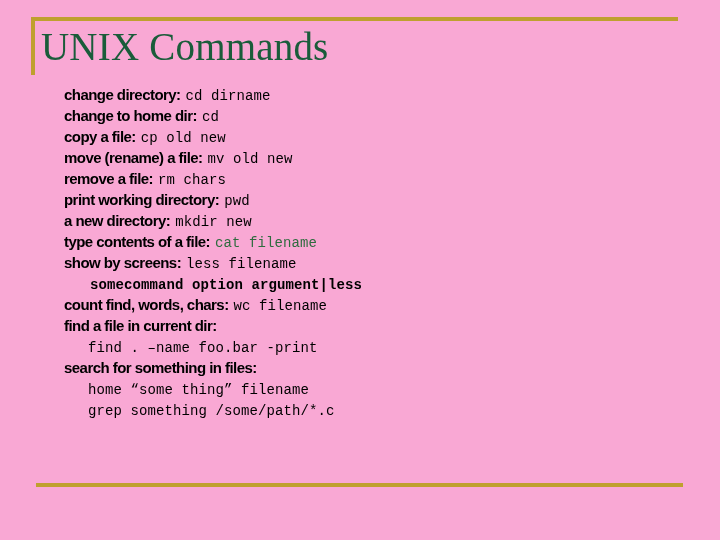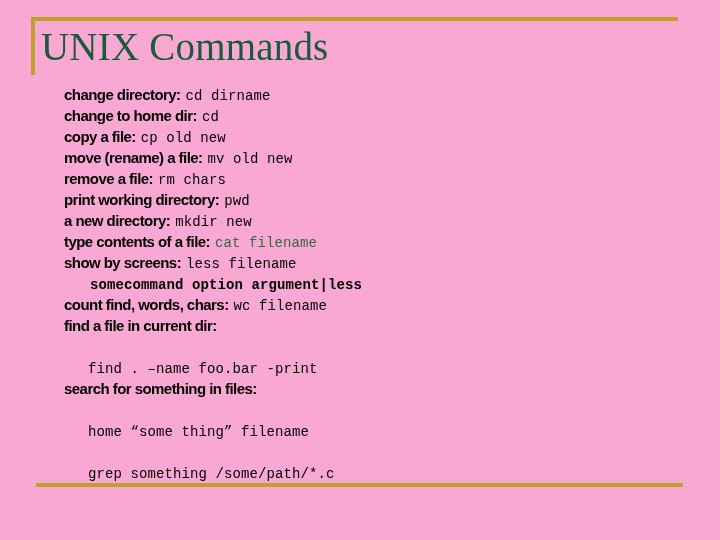--- a/index.html
+++ b/index.html
@@ -90,21 +90,20 @@
   .cmd.green {
     color: #2f6b3f;
     text-align: right;
   }
   .line.indent {
     padding-left: 26px;
     font-weight: bold;
   }
   .line.indent2 {
     padding-left: 24px;
-    margin-top: 21px;
   }
   .sp {
     display: inline-block;
     width: 5px;
   }
 </style>
 </head>
 <body>
 
 <div id="slide">

